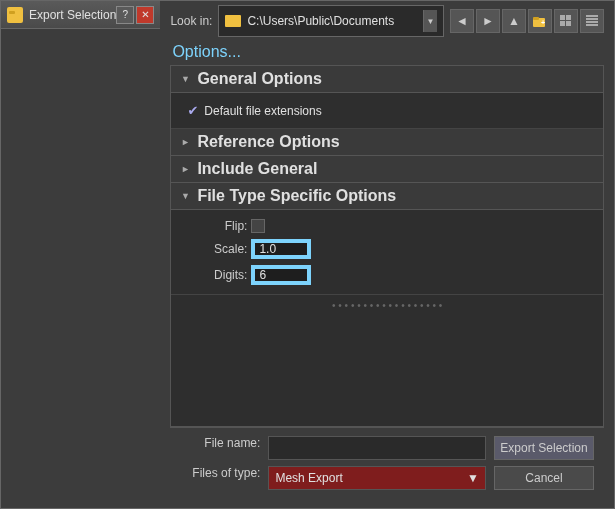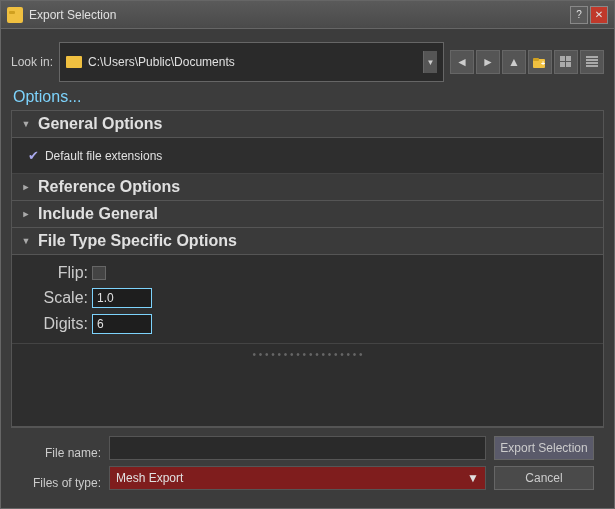--- a/index.html
+++ b/index.html
@@ -13,22 +13,21 @@
       align-items: center;
       width: 615px;
       height: 509px;
     }
     .dialog {
       width: 615px;
       height: 509px;
       background: #3c3c3c;
       border: 1px solid #666;
       display: flex;
-      flex-direction: column;
-      gap: 9px;
+      flex-direction: row;
     }
     .title-bar {
       background: linear-gradient(to bottom, #5a5a5a, #4a4a4a);
       height: 28px;
       display: flex;
       align-items: center;
       justify-content: space-between;
       padding: 0 6px;
       border-bottom: 1px solid #666;
       flex-shrink: 0;
@@ -85,21 +84,21 @@
       gap: 6px;
       margin-bottom: 6px;
     }
     .look-in-label {
       color: #ccc;
       white-space: nowrap;
       font-size: 12px;
     }
     .path-combo {
       flex: 1;
-      height: 40px;
+      height: 32px;
       background: #2a2a2a;
       border: 1px solid #666;
       color: #e0e0e0;
       padding: 0 6px;
       display: flex;
       align-items: center;
       gap: 6px;
     }
     .folder-icon-small {
       width: 16px;
@@ -197,45 +196,45 @@
     .field-row {
       display: flex;
       align-items: center;
       padding: 3px 0;
       gap: 4px;
     }
     .field-label {
       text-align: right;
       width: 60px;
       color: #ccc;
-      font-size: 16px;
+      font-size: 12px;
     }
     .field-value {
       width: 60px;
       height: 20px;
       background: #1e1e1e;
-      border: 1px solid #7dd3fc;
+      border: 4px solid #7dd3fc;
       color: #e0e0e0;
       padding: 0 4px;
       font-size: 12px;
     }
     .flip-checkbox {
       width: 14px;
       height: 14px;
       background: #444;
       border: 1px solid #666;
     }
     .bottom-area {
       padding: 8px 10px;
       border-top: 1px solid #555;
       flex-shrink: 0;
     }
     .bottom-row {
       display: flex;
-      align-items: flex-end;
+      align-items: flex-start;
       gap: 8px;
       margin-bottom: 6px;
     }
     .bottom-label {
       width: 80px;
       text-align: right;
       color: #ccc;
       font-size: 12px;
     }
     .bottom-input {

